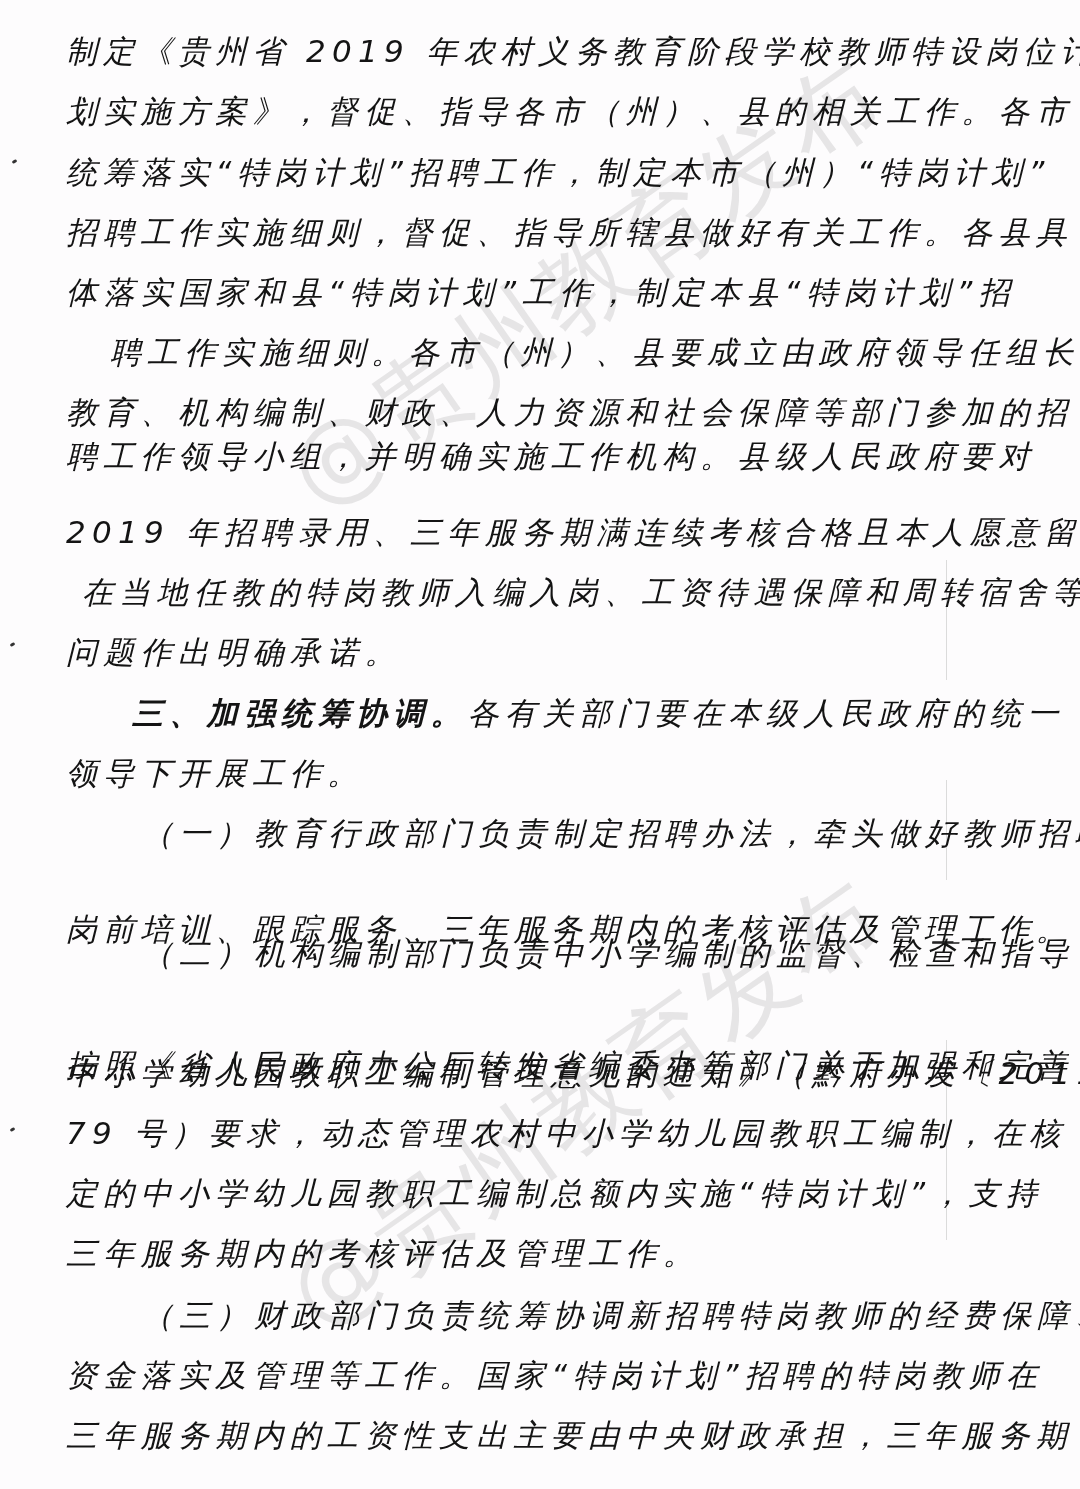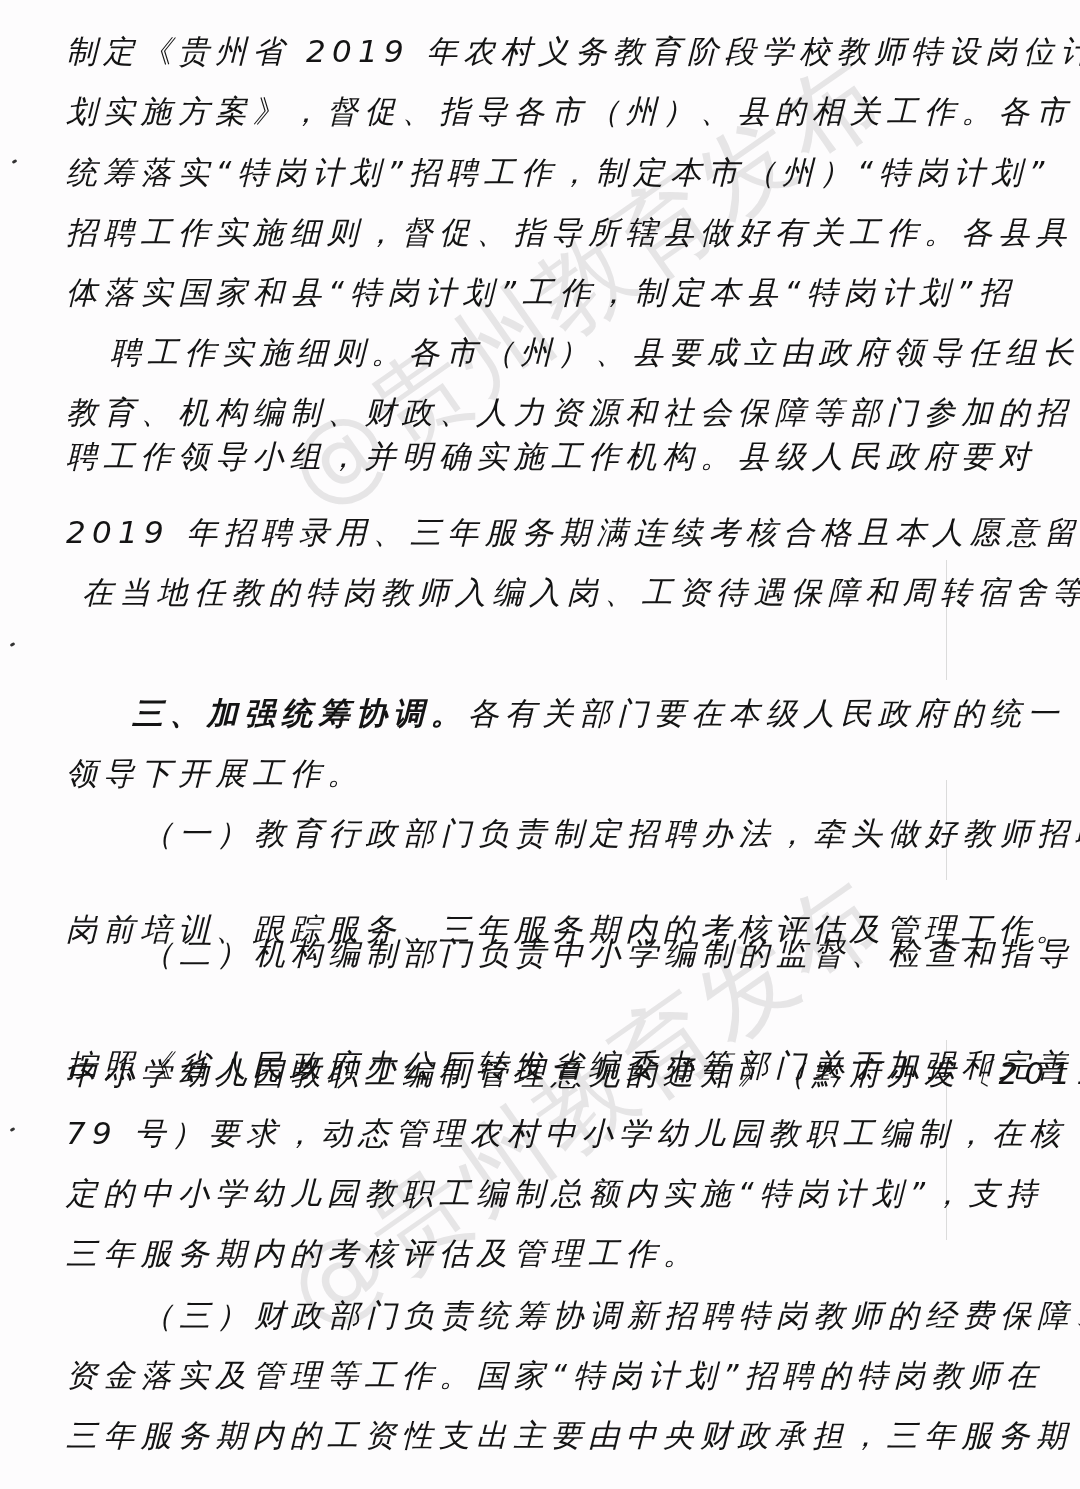--- a/index.html
+++ b/index.html
@@ -77,20 +77,21 @@
   <div class="line" style="top:26px;">制定《贵州省 2019 年农村义务教育阶段学校教师特设岗位计</div>
   <div class="line" style="top:86px;">划实施方案》，督促、指导各市（州）、县的相关工作。各市（州）</div>
   <div class="line" style="top:147px;">统筹落实“特岗计划”招聘工作，制定本市（州）“特岗计划”</div>
   <div class="line" style="top:207px;">招聘工作实施细则，督促、指导所辖县做好有关工作。各县具</div>
   <div class="line" style="top:267px;">体落实国家和县“特岗计划”工作，制定本县“特岗计划”招</div>
   <div class="line" style="top:327px;margin-left:44px;">聘工作实施细则。各市（州）、县要成立由政府领导任组长，</div>
   <div class="line" style="top:387px;">教育、机构编制、财政、人力资源和社会保障等部门参加的招</div>
   <div class="line" style="top:431px;">聘工作领导小组，并明确实施工作机构。县级人民政府要对</div>
   <div class="line" style="top:507px;">2019 年招聘录用、三年服务期满连续考核合格且本人愿意留</div>
   <div class="line" style="top:567px;margin-left:16px;">在当地任教的特岗教师入编入岗、工资待遇保障和周转宿舍等</div>
+  <div class="line last" style="top:627px;">问题作出明确承诺。</div>
 
   <div class="line indent" style="top:688px;">
     <span class="bold">三、加强统筹协调。</span><span>各有关部门要在本级人民政府的统一</span>
   </div>
   <div class="line last" style="top:748px;">领导下开展工作。</div>
 
   <div class="line indent2" style="top:808px;">（一）教育行政部门负责制定招聘办法，牵头做好教师招聘、</div>
   <div class="line last" style="top:904px;">岗前培训、跟踪服务、三年服务期内的考核评估及管理工作。</div>
 
   <div class="line indent2" style="top:928px;">（二）机构编制部门负责中小学编制的监督、检查和指导，</div>

